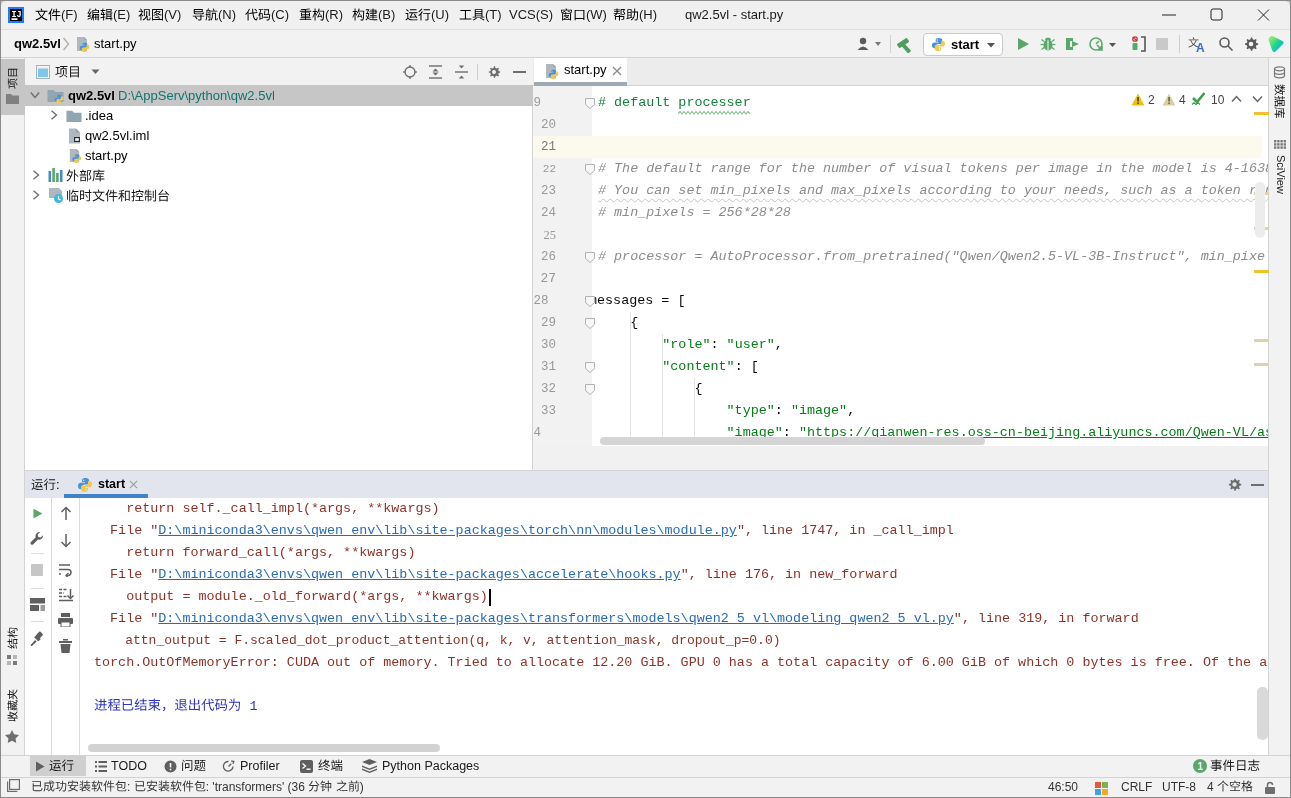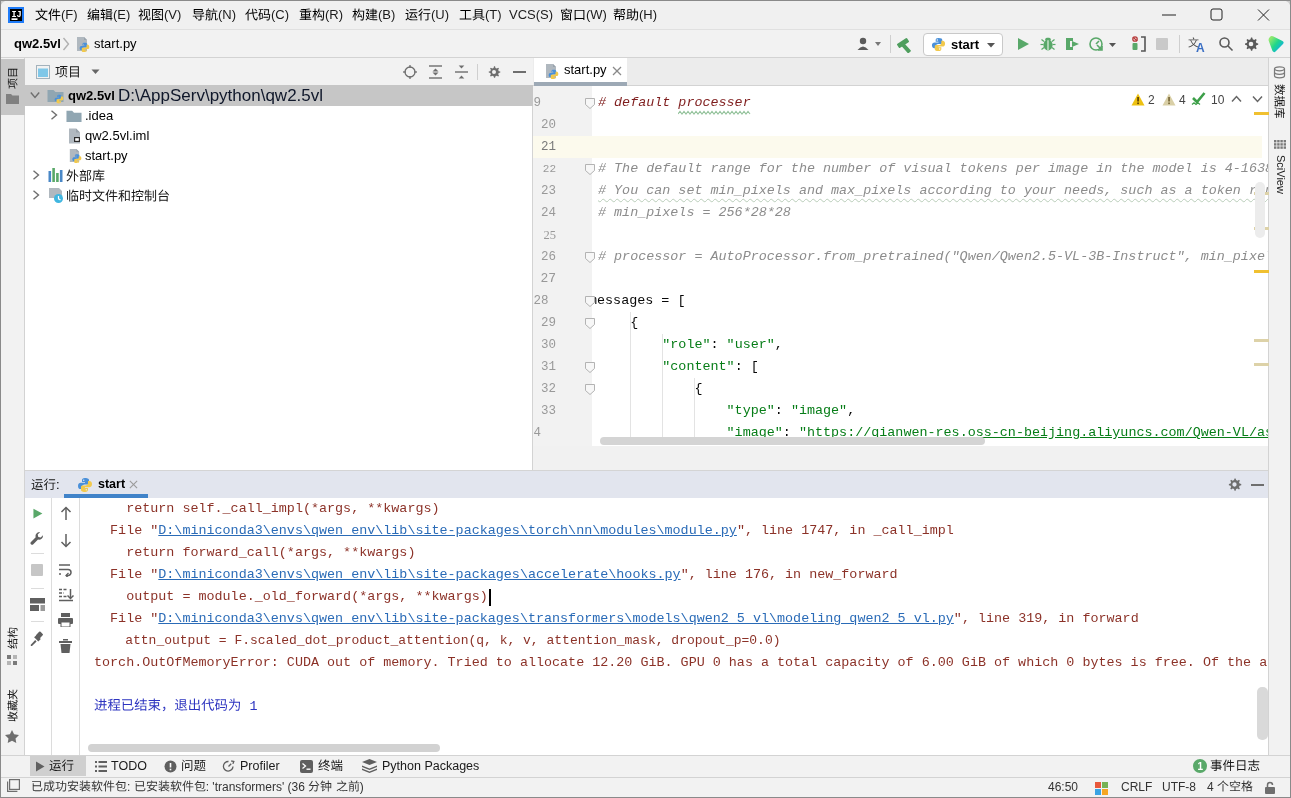--- a/index.html
+++ b/index.html
@@ -122,20 +122,21 @@
       </svg>(T)</div>
     <div style="position:absolute;left:509px;top:0;height:30px;line-height:30px;font-size:13px;color:#1a1a1a">VCS(S)</div>
     <div style="position:absolute;left:560px;top:0;height:30px;line-height:30px;font-size:13px;color:#1a1a1a"><svg style="vertical-align:-0.12em" width="26.0" height="13.0" viewBox="0 0 2000 1000" fill="#000000">
         <use x="0" href="#u7a97"></use>
         <use x="1000" href="#u53e3"></use>
       </svg>(W)</div>
     <div style="position:absolute;left:613px;top:0;height:30px;line-height:30px;font-size:13px;color:#1a1a1a"><svg style="vertical-align:-0.12em" width="26.0" height="13.0" viewBox="0 0 2000 1000" fill="#000000">
         <use x="0" href="#u5e2e"></use>
         <use x="1000" href="#u52a9"></use>
       </svg>(H)</div>
+    <div style="position:absolute;left:685px;top:0;width:200px;height:30px;line-height:30px;font-size:13px;color:#1a1a1a">qw2.5vl - start.py</div>
     <svg class="ab" style="left:1160px;top:0" width="120" height="30" viewBox="0 0 120 30" stroke="#222" stroke-width="1" fill="none">
 <line x1="2" y1="15" x2="16" y2="15"></line>
 <rect x="51" y="9" width="11" height="11" rx="2"></rect>
 <line x1="98" y1="9.5" x2="109" y2="20.5"></line>
       <line x1="109" y1="9.5" x2="98" y2="20.5"></line>
 </svg>
     <div style="position:absolute;left:0;top:30px;width:1291px;height:28px;background:#f2f2f2;border-bottom:1px solid #d3d3d3"></div>
     <div style="position:absolute;left:14px;top:30px;height:28px;line-height:28px;font-weight:bold;font-size:13px">qw2.5vl</div>
     <svg class="ab" style="left:62px;top:37px" width="8" height="14" viewBox="0 0 8 14" stroke="#b0b0b0" stroke-width="1.4" fill="none">
       <path d="M1.5 1 L6.5 7 L1.5 13"></path>
@@ -327,21 +328,21 @@
       <path d="M0.8 1.5 L5 6.5 L9.2 1.5"></path>
     </svg>
     <svg class="ab" style="left:47px;top:87px" width="17" height="17" viewBox="0 0 17 17">
 <path d="M0.5 3 h6 l2 2 H16.5 V15 H0.5 z" fill="#90a6b2"></path>
       <g transform="translate(7,7) scale(0.625)">
         <path d="M7.9 1 C5.7 1 5 2 5 3.2 V5 h3 v0.8 H3.7 C2.3 5.8 1 6.7 1 8.9 c0 2.2 1.2 3.1 2.6 3.1 H5 V10 c0-1.4 1-2.5 2.6-2.5 h3 C11.8 7.5 12 6.7 12 5.9 V3.2 C12 2 11.3 1 7.9 1 z M6.7 2.4 a0.75 0.75 0 1 1 0 1.5 a0.75 0.75 0 0 1 0-1.5 z" fill="#4a90d9"></path>
         <path d="M8.1 15 c2.2 0 2.9-1 2.9-2.2 V11 H8 v-0.8 h4.3 c1.4 0 2.7-0.9 2.7-3.1 c0-2.2-1.2-3.1-2.6-3.1 H11 V6 c0 1.4-1 2.5-2.6 2.5 h-3 C4.2 8.5 4 9.3 4 10.1 v2.7 C4 14 4.7 15 8.1 15 z M9.3 13.6 a0.75 0.75 0 1 1 0-1.5 a0.75 0.75 0 0 1 0 1.5 z" fill="#f2c94c"></path>
       </g>
     </svg>
     <div style="position:absolute;left:68px;top:85px;height:21px;line-height:21px;font-weight:bold;font-size:13px">qw2.5vl</div>
-    <div style="position:absolute;left:118px;top:85px;height:21px;line-height:21px;font-size:17px;color:#0f172a">D:\AppServ\python\qw2.5vl</div>
+    <div style="position:absolute;left:118px;top:85px;height:21px;line-height:21px;font-size:13px;color:#0f766e">D:\AppServ\python\qw2.5vl</div>
     <svg class="ab" style="left:50px;top:110px" width="8" height="10" viewBox="0 0 8 10" fill="none" stroke="#6e6e6e" stroke-width="1.4">
       <path d="M1.5 0.8 L6.5 5 L1.5 9.2"></path>
     </svg>
     <svg class="ab" style="left:66px;top:108px" width="16" height="16" viewBox="0 0 17 17">
       <path d="M0.5 3 h6 l2 2 H16.5 V15 H0.5 z" fill="#90a6b2"></path>
     </svg>
     <div style="position:absolute;left:85px;top:105px;height:21px;line-height:21px;font-size:13px">.idea</div>
     <svg class="ab" style="left:67px;top:128px" width="15" height="16" viewBox="0 0 15 16">
 <path d="M2 0.5 h7 l4 4 v11 h-11 z" fill="#b0b8bf"></path>
       <path d="M9 0.5 l4 4 h-4 z" fill="#99a2aa"></path>
@@ -409,21 +410,21 @@
     <div style="position:absolute;left:533px;top:86px;width:735px;height:360px;background:#fff"></div>
     <div style="position:absolute;left:533px;top:446px;width:735px;height:24px;background:#f1f1f1"></div>
     <div style="position:absolute;left:533px;top:86px;width:59px;height:360px;background:#f2f2f2"></div>
     <div style="position:absolute;left:533px;top:136px;width:729px;height:22px;background:#fcfaed"></div>
     <div style="position:absolute;left:533px;top:86px;width:735px;height:360px;background:#fff"></div>
     <div style="position:absolute;left:533px;top:446px;width:735px;height:24px;background:#f1f1f1"></div>
     <div style="position:absolute;left:533px;top:86px;width:59px;height:360px;background:#f2f2f2"></div>
     <div style="position:absolute;left:533px;top:136px;width:729px;height:22px;background:#fcfaed"></div>
     <div style="position:absolute;left:533px;top:86px;width:735px;height:369px;overflow:hidden">
       <div style="position:absolute;left:-7px;top:6px;width:30px;height:22px;line-height:22px;text-align:left;font-family:'Liberation Mono',monospace;font-size:12.5px;color:#999999">19</div>
-      <div style="position:absolute;left:65px;top:6px;height:22px;line-height:22px;white-space:pre;font-family:'Liberation Mono',monospace;font-size:13.4px"><span style="color:#7f1d1d;font-style:italic"># default processer</span></div>
+      <div style="position:absolute;left:65px;top:6px;height:22px;line-height:22px;white-space:pre;font-family:'Liberation Mono',monospace;font-size:13.4px"><span style="color:#15803d;"># default processer</span></div>
       <div style="position:absolute;left:-7px;top:28px;width:30px;height:22px;line-height:22px;text-align:right;font-family:'Liberation Mono',monospace;font-size:12.5px;color:#999999">20</div>
       <div style="position:absolute;left:-7px;top:50px;width:30px;height:22px;line-height:22px;text-align:right;font-family:'Liberation Mono',monospace;font-size:12.5px;color:#7a7a7a">21</div>
       <div style="position:absolute;left:-7px;top:72px;width:30px;height:22px;line-height:22px;text-align:right;font-family:'Liberation Mono',monospace;font-size:11px;color:#999999">22</div>
       <div style="position:absolute;left:65px;top:72px;height:22px;line-height:22px;white-space:pre;font-family:'Liberation Mono',monospace;font-size:13.4px"><span style="color:#8c8c8c;font-style:italic"># The default range for the number of visual tokens per image in the model is 4-16384.</span></div>
       <div style="position:absolute;left:-7px;top:94px;width:30px;height:22px;line-height:22px;text-align:right;font-family:'Liberation Mono',monospace;font-size:12.5px;color:#999999">23</div>
       <div style="position:absolute;left:65px;top:94px;height:22px;line-height:22px;white-space:pre;font-family:'Liberation Mono',monospace;font-size:13.4px"><span style="color:#8c8c8c;font-style:italic;text-decoration:underline;text-decoration-style:wavy;text-decoration-color:#b9cdb9;text-decoration-thickness:1px;text-underline-offset:4px"># You can set min_pixels and max_pixels according to your needs, such as a token range of 256-1280, to balance performance and cost.</span></div>
       <div style="position:absolute;left:-7px;top:116px;width:30px;height:22px;line-height:22px;text-align:right;font-family:'Liberation Mono',monospace;font-size:12.5px;color:#999999">24</div>
       <div style="position:absolute;left:65px;top:116px;height:22px;line-height:22px;white-space:pre;font-family:'Liberation Mono',monospace;font-size:13.4px"><span style="color:#8c8c8c;font-style:italic"># min_pixels = 256*28*28</span></div>
       <div style="position:absolute;left:-7px;top:138px;width:30px;height:22px;line-height:22px;text-align:right;font-family:Liberation Serif, serif;font-size:12.5px;color:#999999">25</div>
       <div style="position:absolute;left:-7px;top:160px;width:30px;height:22px;line-height:22px;text-align:right;font-family:'Liberation Mono',monospace;font-size:12.5px;color:#999999">26</div>

